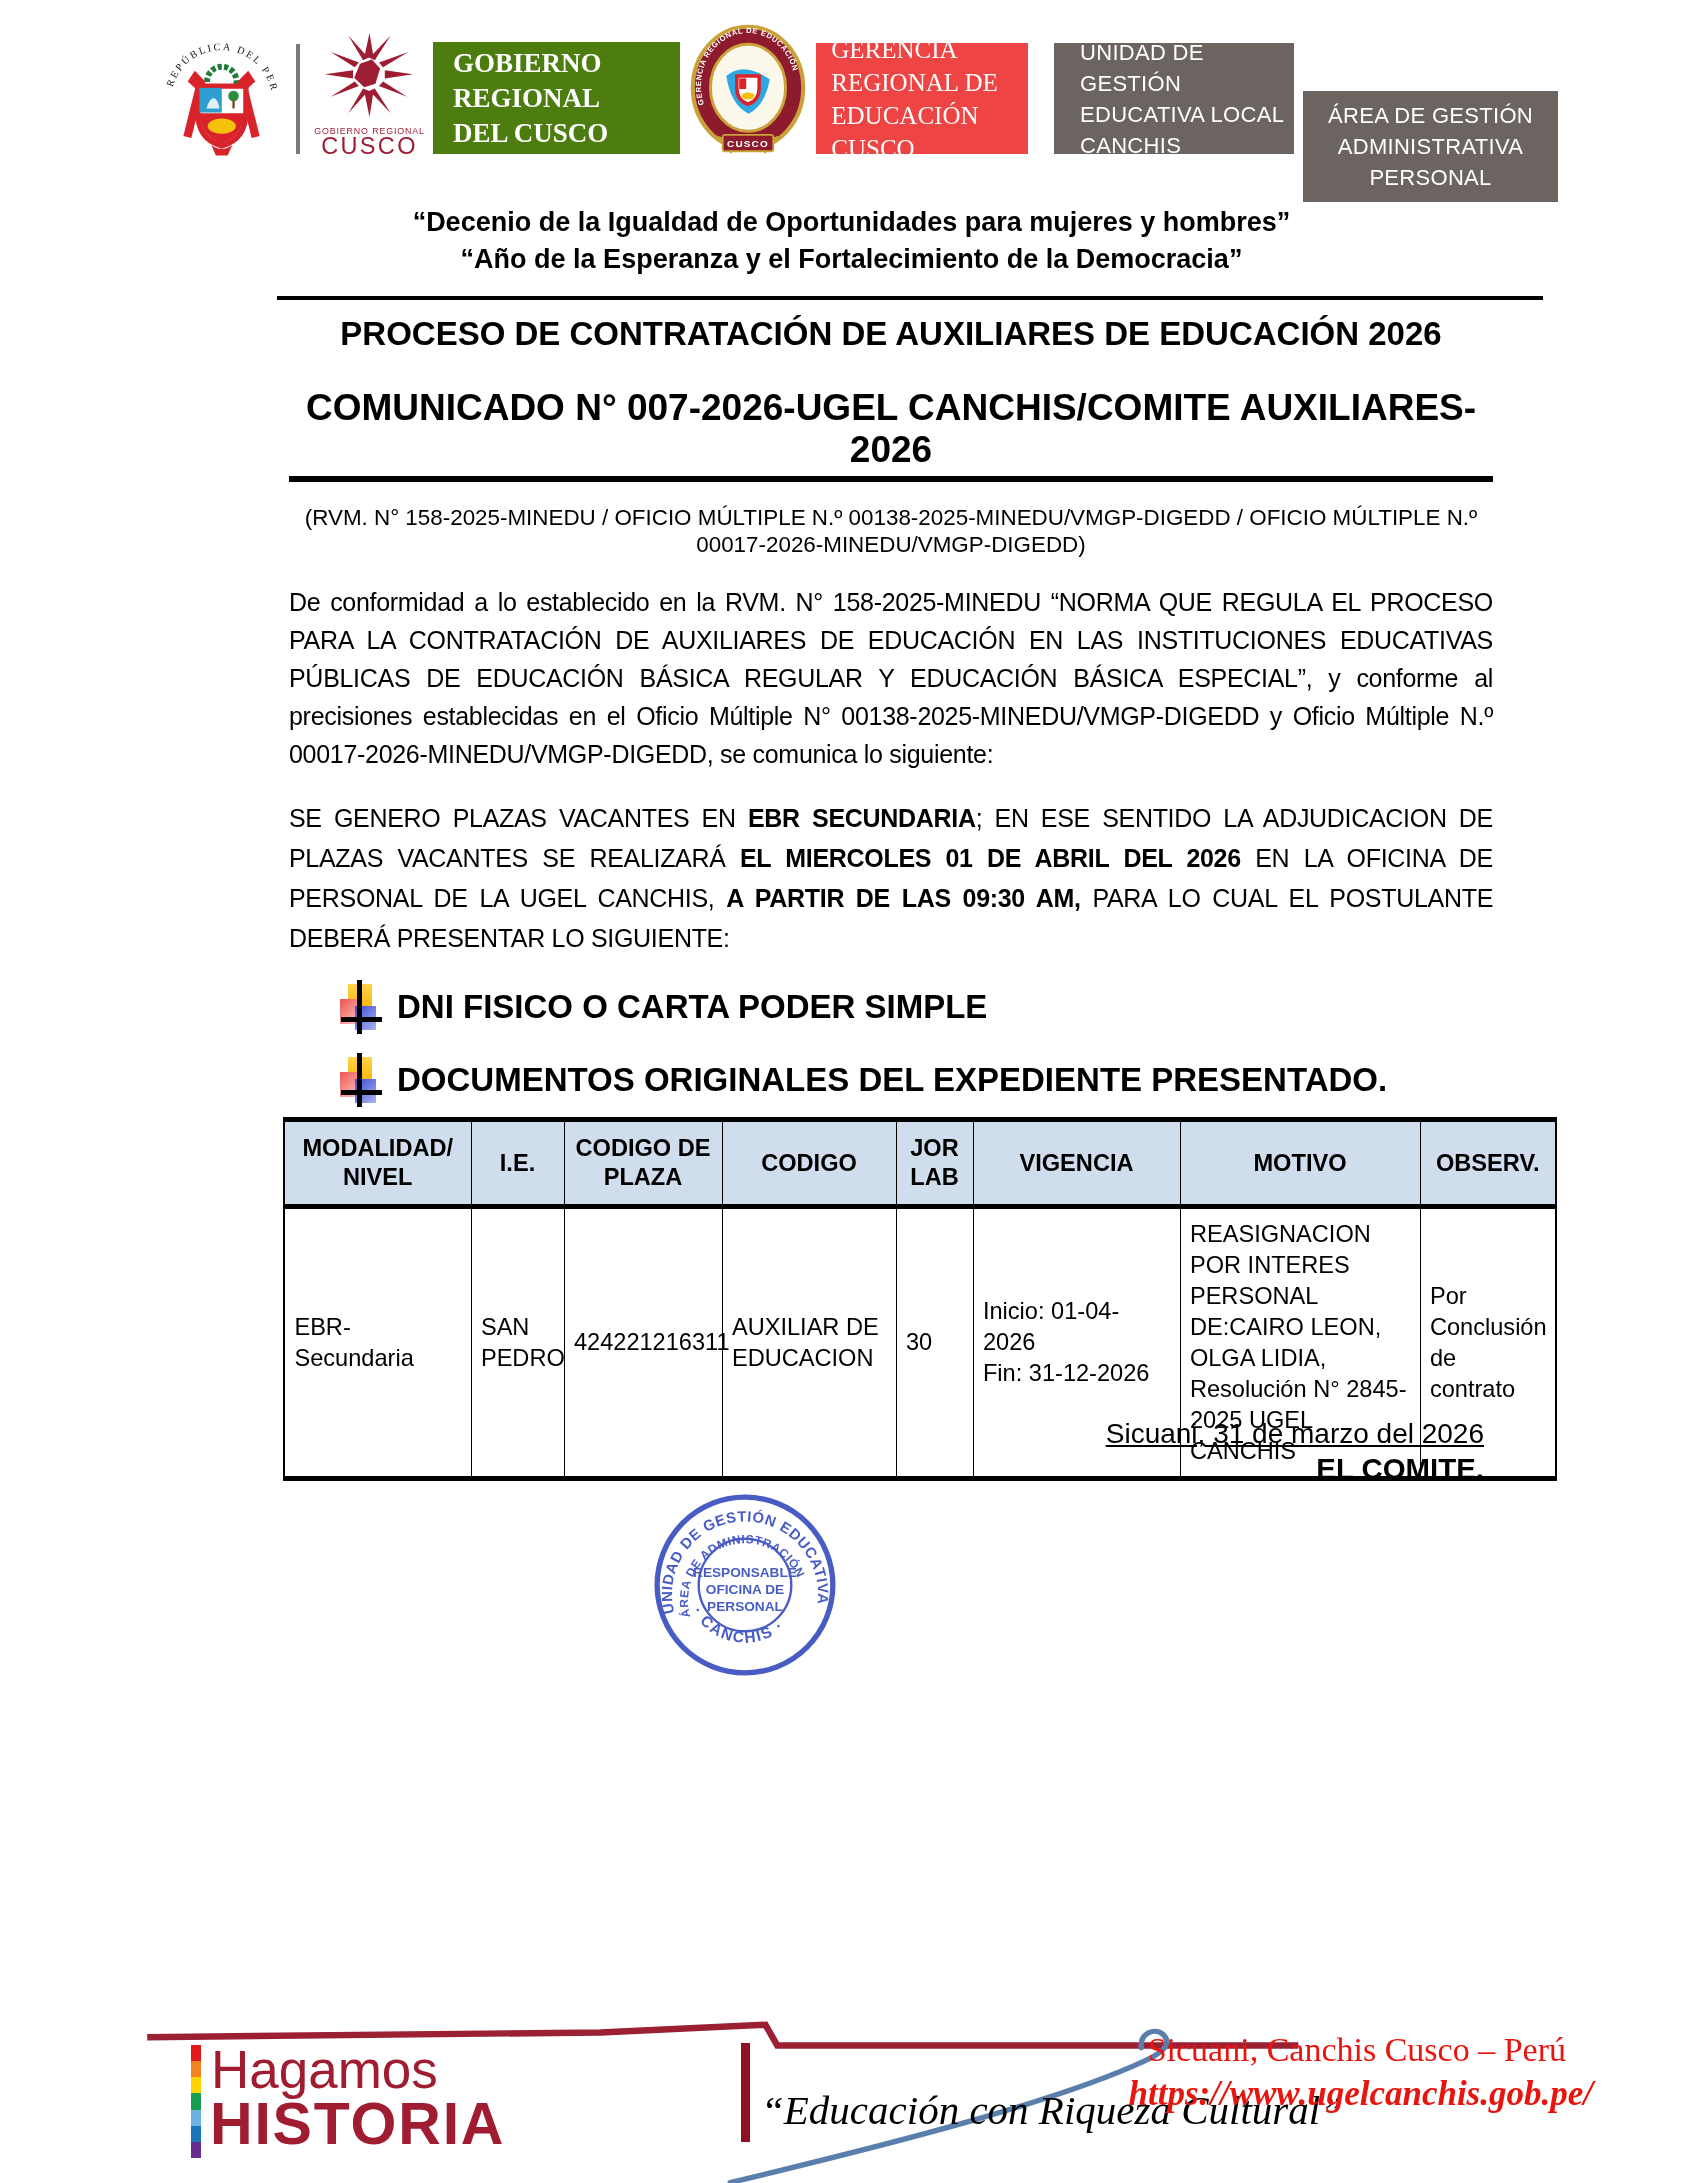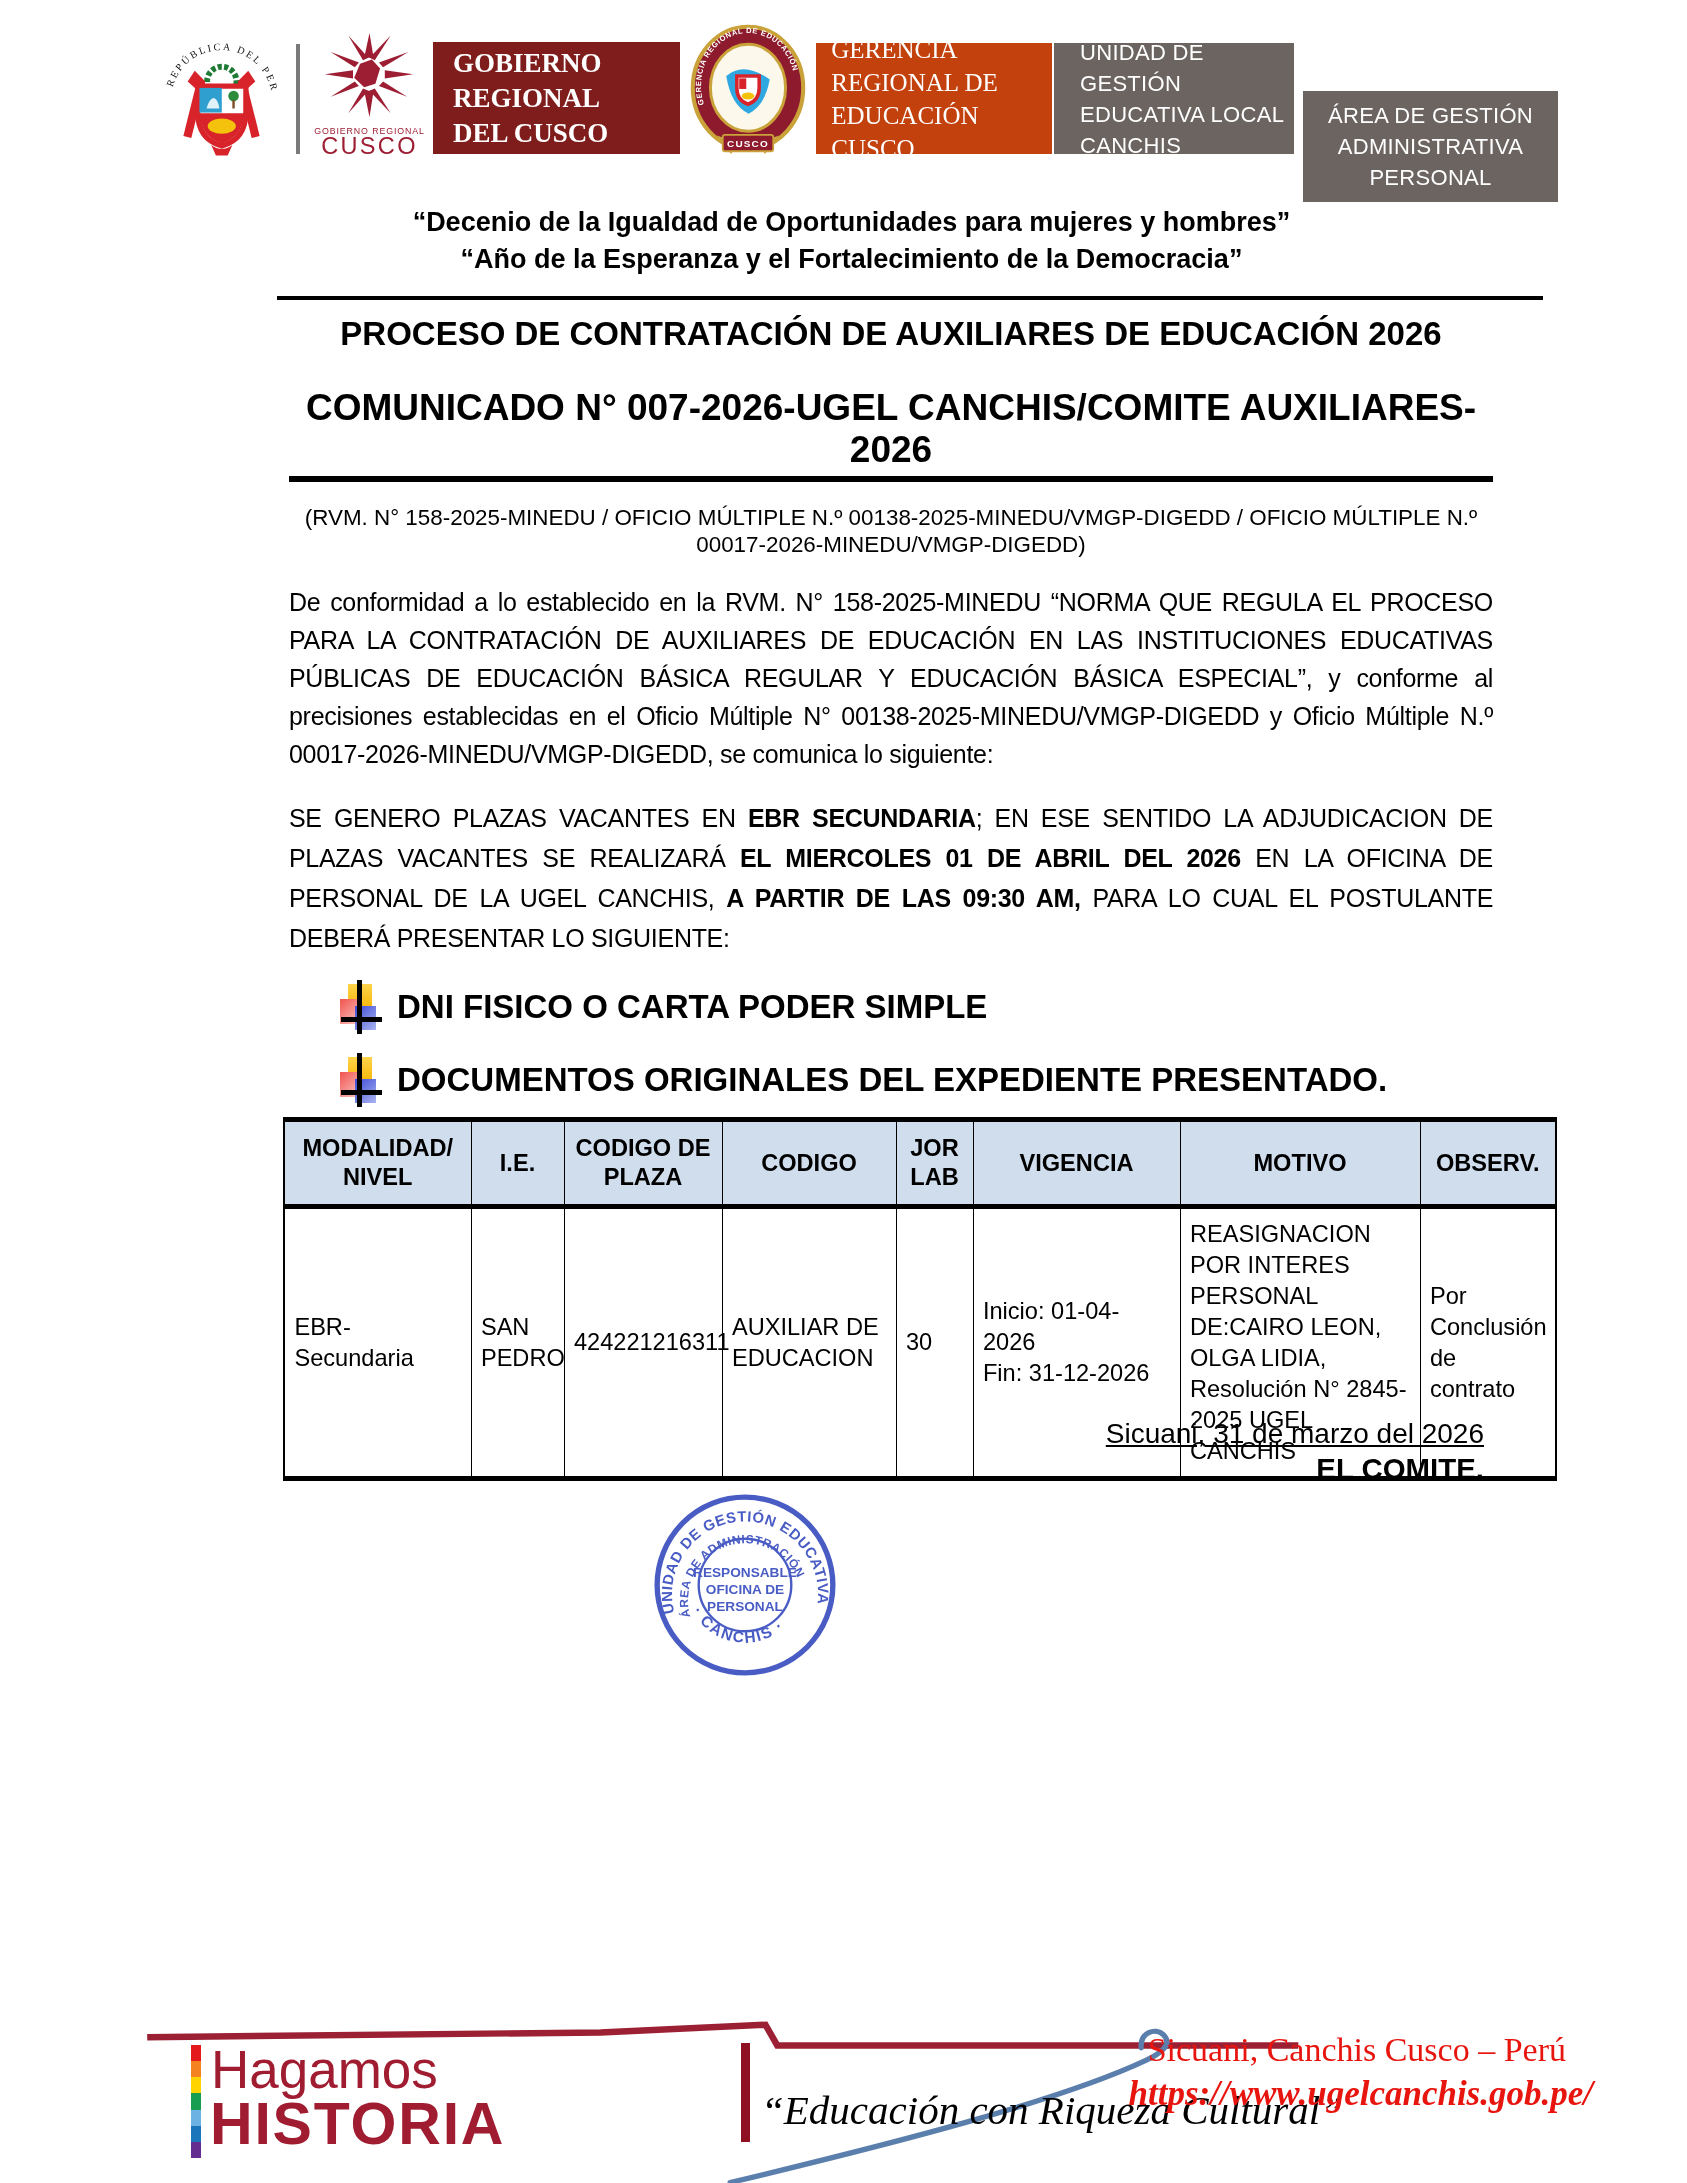--- a/index.html
+++ b/index.html
@@ -2,25 +2,25 @@
 <html style="font-size:9.4px"><head>
 <meta charset="utf-8">
 <style>
   html,body{margin:0;padding:0;background:#e8e8e8;}
   .page{
     position:relative;width:1687px;height:2183px;background:#ffffff;
     font-family:"Liberation Sans",sans-serif;color:#000;overflow:hidden;
   }
   
   .hdr-abs{position:absolute;}
-  .gob-box{left:433px;top:42px;width:247px;height:112px;background:#7f1d1d;
+  .gob-box{left:433px;top:42px;width:247px;height:112px;background:#4d7c0f;
     display:flex;flex-direction:column;justify-content:center;padding-left:20px;box-sizing:border-box;}
   .gob-box span{font-family:"Liberation Serif",serif;font-weight:bold;color:#fff;
     font-size:27px;line-height:35px;}
-  .ger-box{left:816px;top:43px;width:236px;height:111px;background:#c2410c;
+  .ger-box{left:816px;top:43px;width:212px;height:111px;background:#ef4444;
     display:flex;flex-direction:column;justify-content:center;padding-left:15.3px;box-sizing:border-box;}
   .ger-box span{font-family:"Liberation Serif",serif;color:#fff;font-size:25px;line-height:33px;}
   .dark-box{top:43px;height:111px;background:#6b6461;display:flex;flex-direction:column;
     justify-content:center;box-sizing:border-box;}
   .uni-box{left:1054px;width:240px;padding-left:26px;}
   .are-box{left:1303px;width:255px;align-items:center;text-align:left;margin-top:48px;}
   .dark-box span{color:#fff;font-size:22px;line-height:31px;letter-spacing:0.3px;}
   .hdr-divider{left:296px;top:44px;width:4.1px;height:110px;background:#7a7a7a;}
   .motto{position:absolute;left:8px;width:100%;text-align:center;font-weight:bold;font-size:27px;}
   .motto1{top:207px;}

